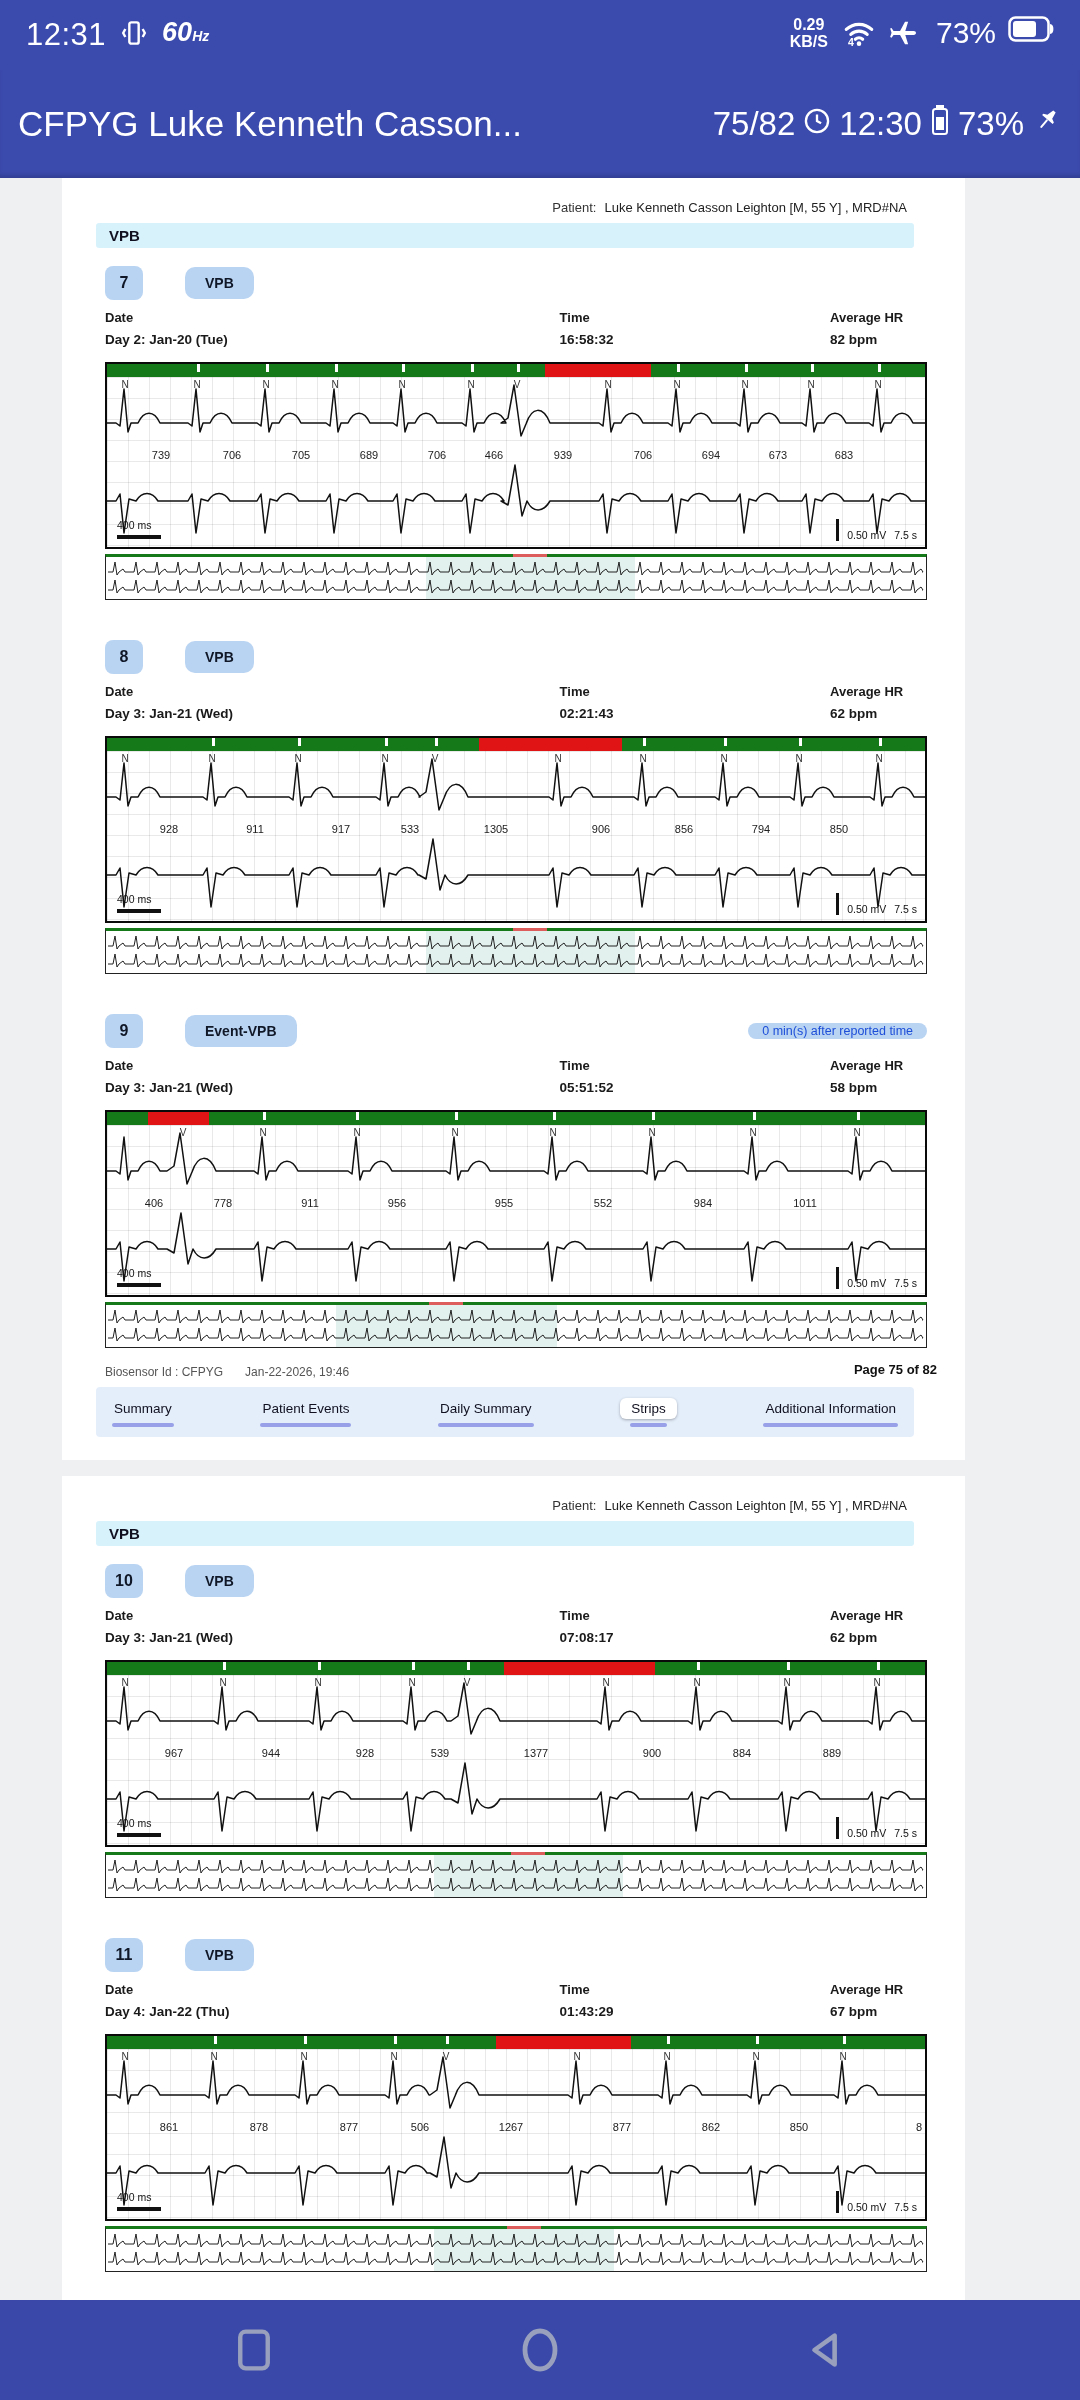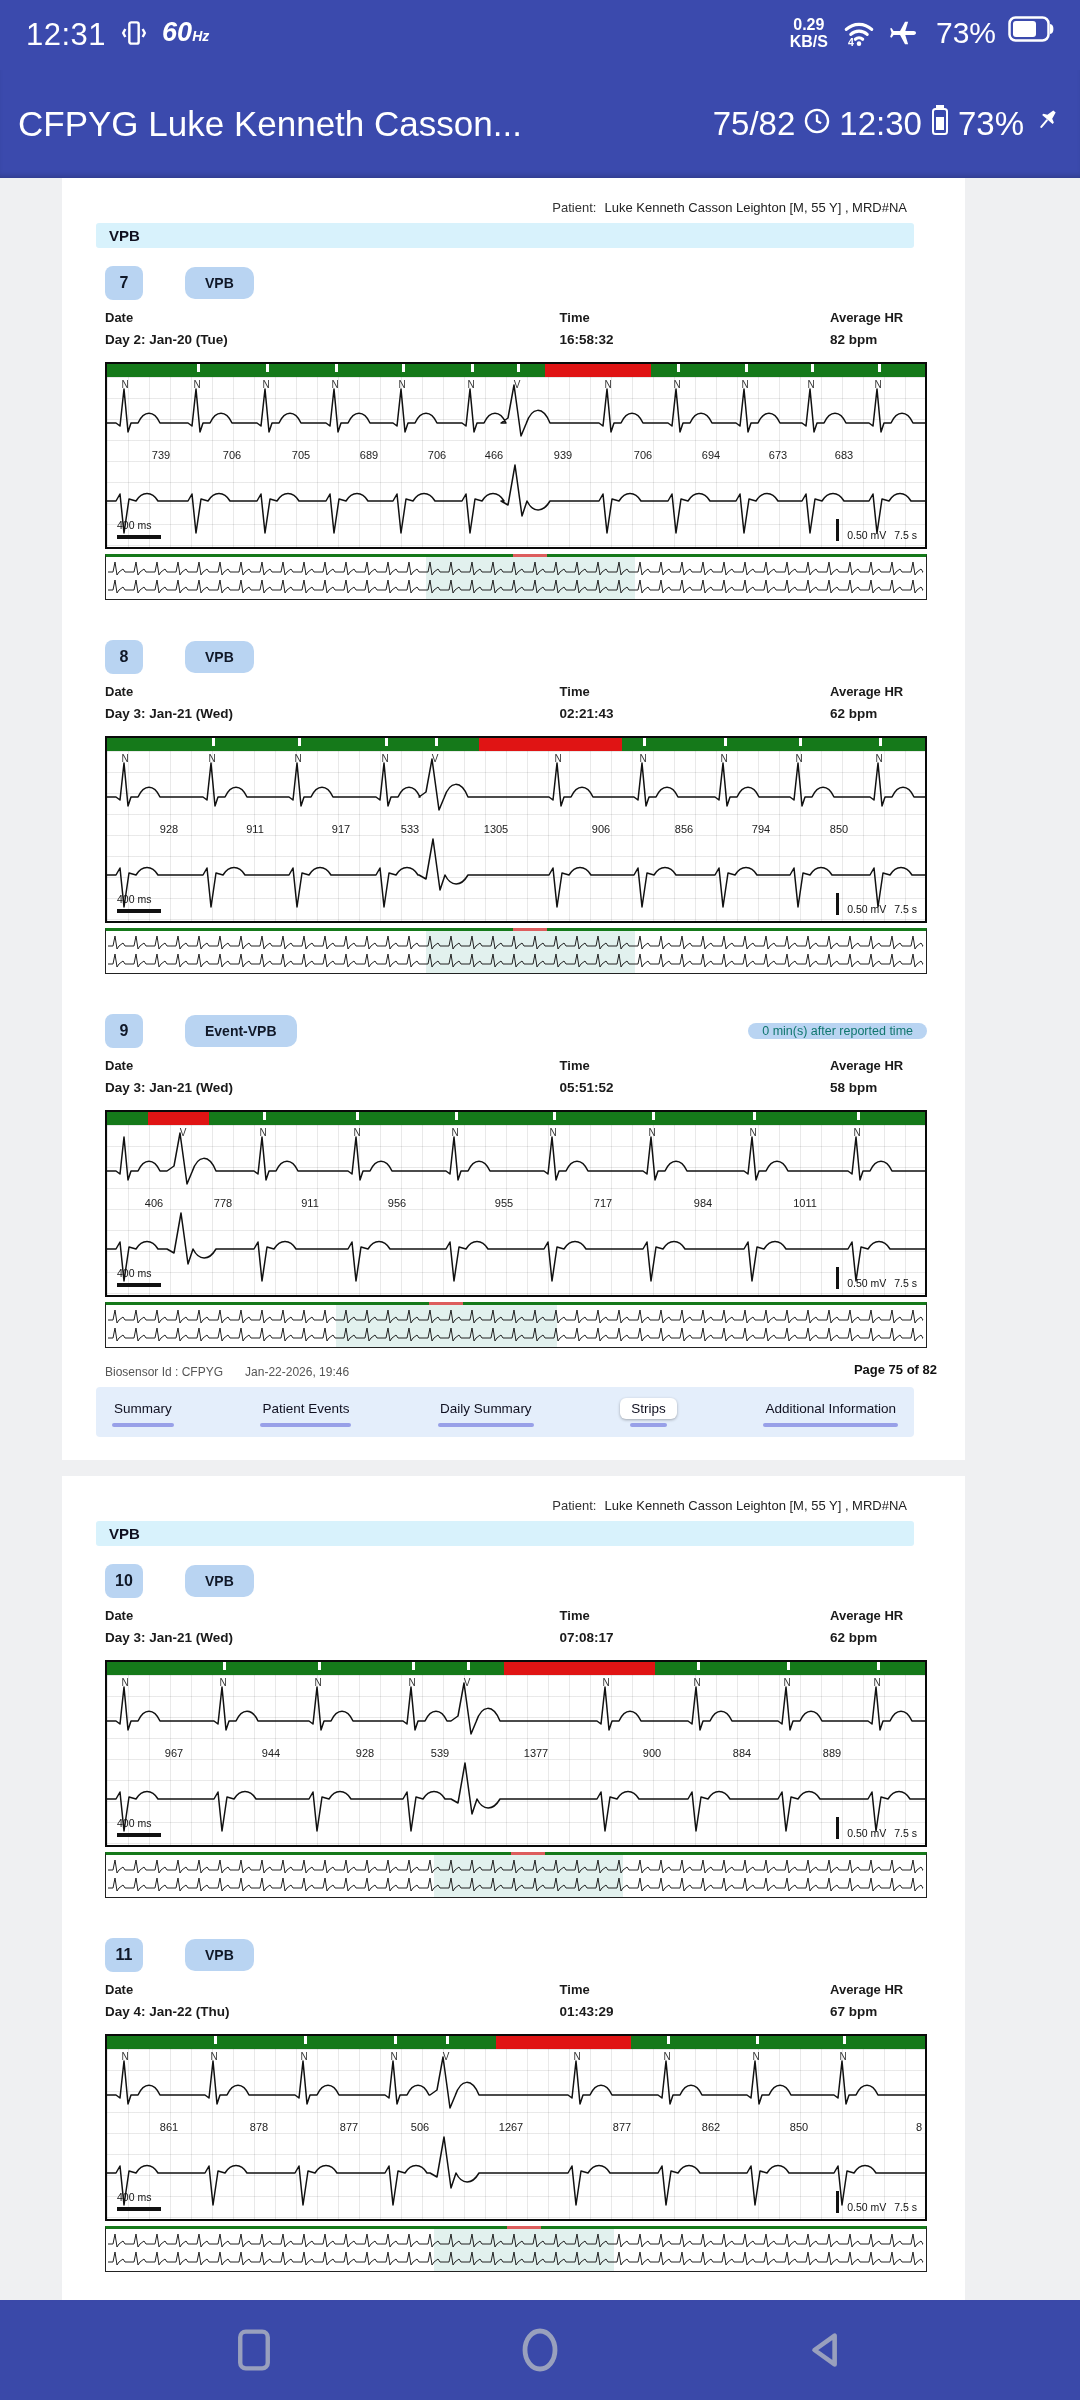--- a/index.html
+++ b/index.html
@@ -26,21 +26,21 @@
   .banner{margin:8px 0 0 34px;width:818px;height:25px;background:#d8f2fc;border-radius:3px;
     font-size:15px;font-weight:bold;color:#101020;line-height:25px;padding-left:13px;box-sizing:border-box;}
   .stripwrap{margin-left:43px;width:822px;}
   .strip{margin-top:40px;}
   .strip:first-child{margin-top:18px;}
   .brow{display:flex;align-items:center;height:34px;}
   .badge{width:38px;height:34px;background:#b9d4f2;border-radius:8px;display:flex;align-items:center;
     justify-content:center;font-weight:bold;font-size:16px;color:#101828;}
   .chip{margin-left:42px;background:#b9d4f2;border-radius:10px;font-weight:bold;font-size:14px;
     color:#101828;padding:8px 20px;}
-  .note{margin-left:auto;background:#b9d4f2;border-radius:8px;font-size:12.5px;color:#0f766e;
+  .note{margin-left:auto;background:#b9d4f2;border-radius:8px;font-size:12.5px;color:#1d4ed8;
     padding:1px 14px;}
   .meta{position:relative;height:44px;margin-top:10px;font-size:13px;color:#1a1a1a;}
   .mcol{position:absolute;top:0;}
   .mcol .mlab{font-size:13px;font-weight:bold;}
   .mcol .mval{font-weight:bold;font-size:13.5px;margin-top:7px;}
   .m1{left:0;} .m2{left:55.3%;} .m3{left:88.2%;}
   .box{margin-top:8px;width:822px;border:2px solid #0a0a0a;box-sizing:border-box;background:#fff;}
   .ebar{height:13px;background:#15791a;position:relative;}
   .ebar i{position:absolute;top:0;width:3px;height:8px;background:#fff;}
   .ebar .red{position:absolute;top:0;bottom:0;background:#e01414;}
@@ -359,21 +359,21 @@
               <span class="bl" style="left:348px">N</span>
               <span class="bl" style="left:446px">N</span>
               <span class="bl" style="left:545px">N</span>
               <span class="bl" style="left:646px">N</span>
               <span class="bl" style="left:750px">N</span>
               <span class="rr" style="left:47px">406</span>
               <span class="rr" style="left:116px">778</span>
               <span class="rr" style="left:203px">911</span>
               <span class="rr" style="left:290px">956</span>
               <span class="rr" style="left:397px">955</span>
-              <span class="rr" style="left:496px">717</span>
+              <span class="rr" style="left:496px">552</span>
               <span class="rr" style="left:596px">984</span>
               <span class="rr" style="left:698px">1011</span>
         <div class="ts">400 ms</div>
         <div class="tsbar"></div>
         <div class="amp">
           <i class="vbar"></i>
           <span>0.50 mV</span>
           <span class="win">7.5 s</span>
         </div>
       </div>

